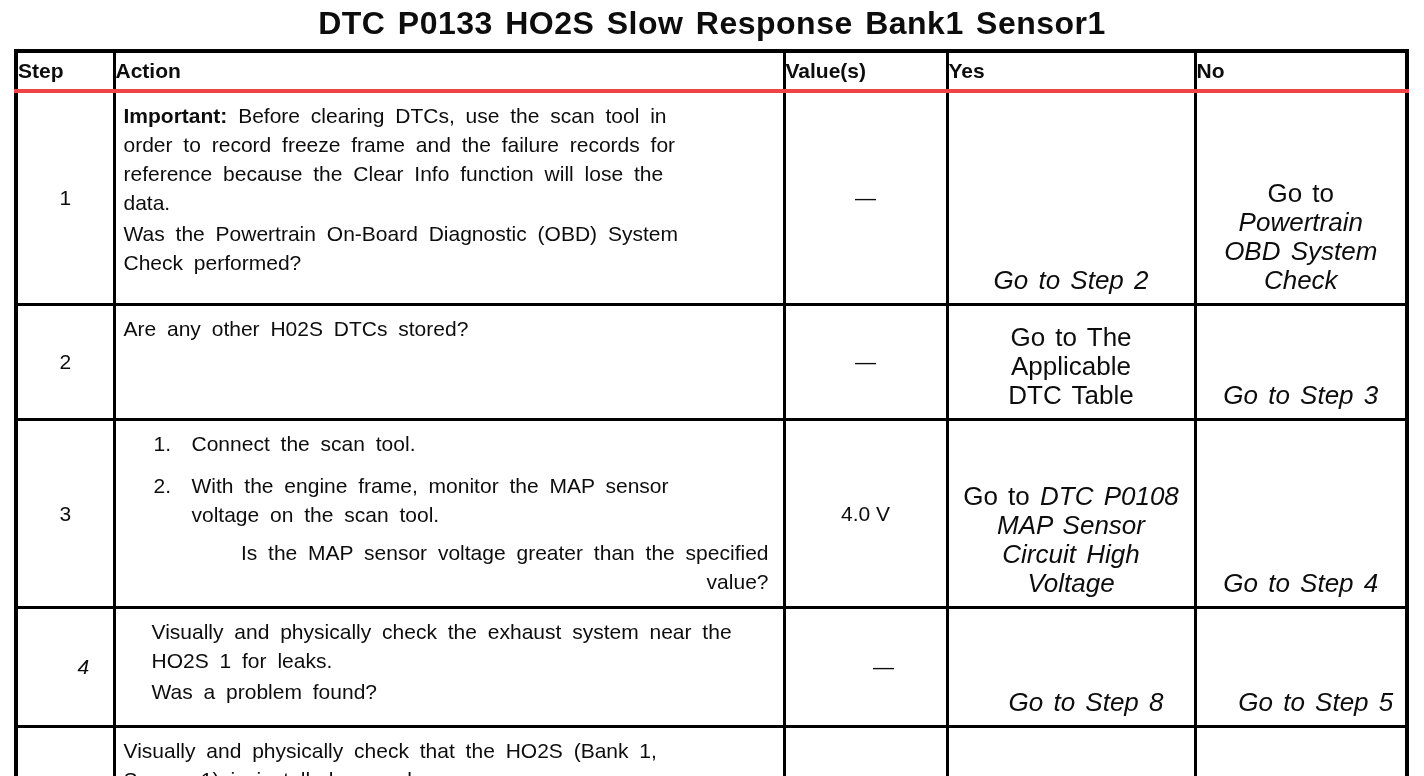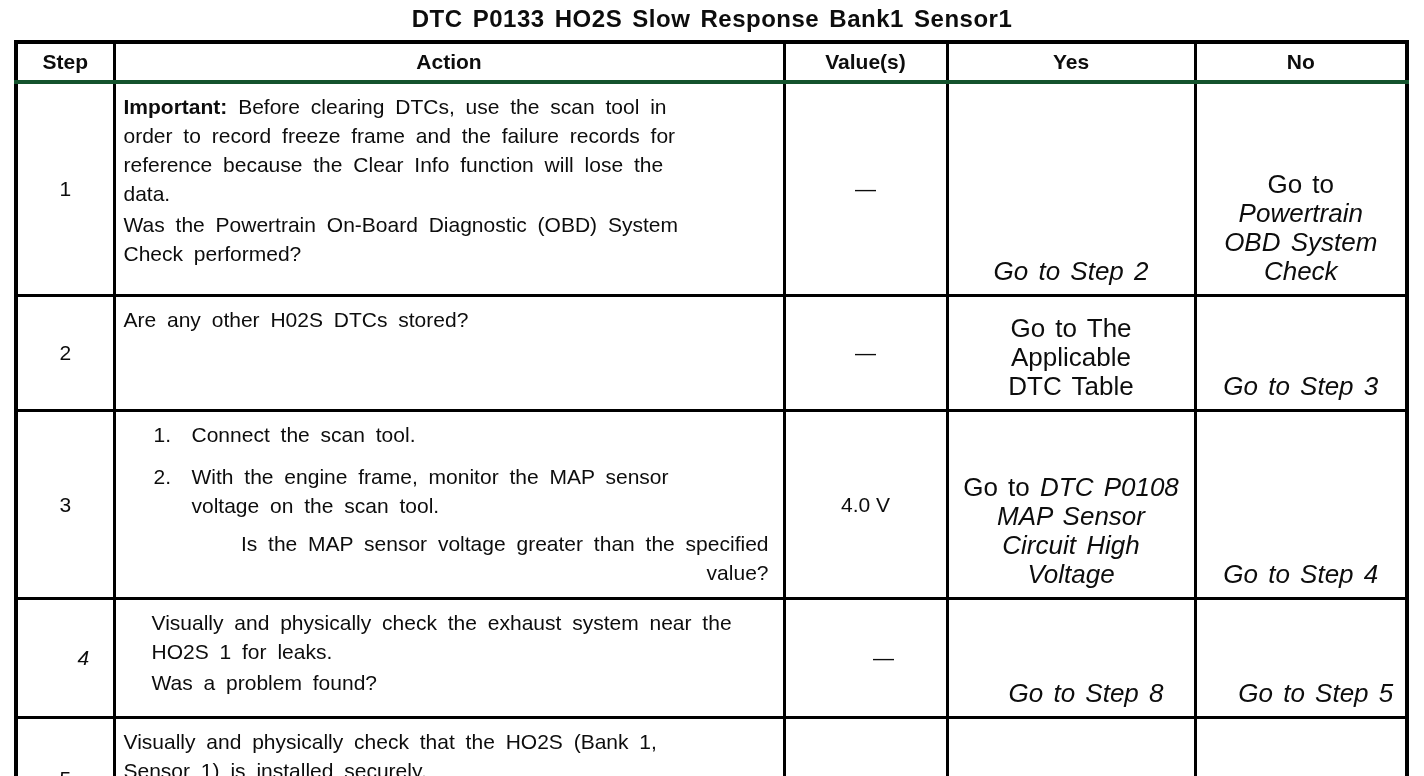--- a/index.html
+++ b/index.html
@@ -11,43 +11,43 @@
     width: 1424px;
     height: 776px;
     overflow: hidden;
     font-family: "Liberation Sans", sans-serif;
     color: #0d0d0d;
   }
   .title {
     margin: 5px 0 0 0;
     text-align: center;
     font-weight: bold;
-    font-size: 24px;
+    font-size: 32px;
     letter-spacing: 0.5px;
     word-spacing: 3px;
   }
   table.diag {
     border-collapse: collapse;
     table-layout: fixed;
     margin: 7px 0 0 14px;
     width: 1391px;
     border: 4px solid #000;
   }
   td {
     border: 3px solid #000;
     padding: 0;
     overflow: hidden;
   }
   thead td {
     height: 36px;
-    text-align: center;
+    text-align: left;
     vertical-align: middle;
     font-weight: bold;
     font-size: 21px;
-    border-bottom: 4px solid #14532d;
+    border-bottom: 4px solid #ef4444;
   }
   tr.r1 td { height: 198px; }
   tr.r2 td { height: 100px; }
   tr.r3 td { height: 173px; }
   tr.r4 td { height: 104px; padding-left: 36px; }
   tr.r5 td { height: 107px; }
 
   td.step {
     text-align: center;
     vertical-align: middle;

